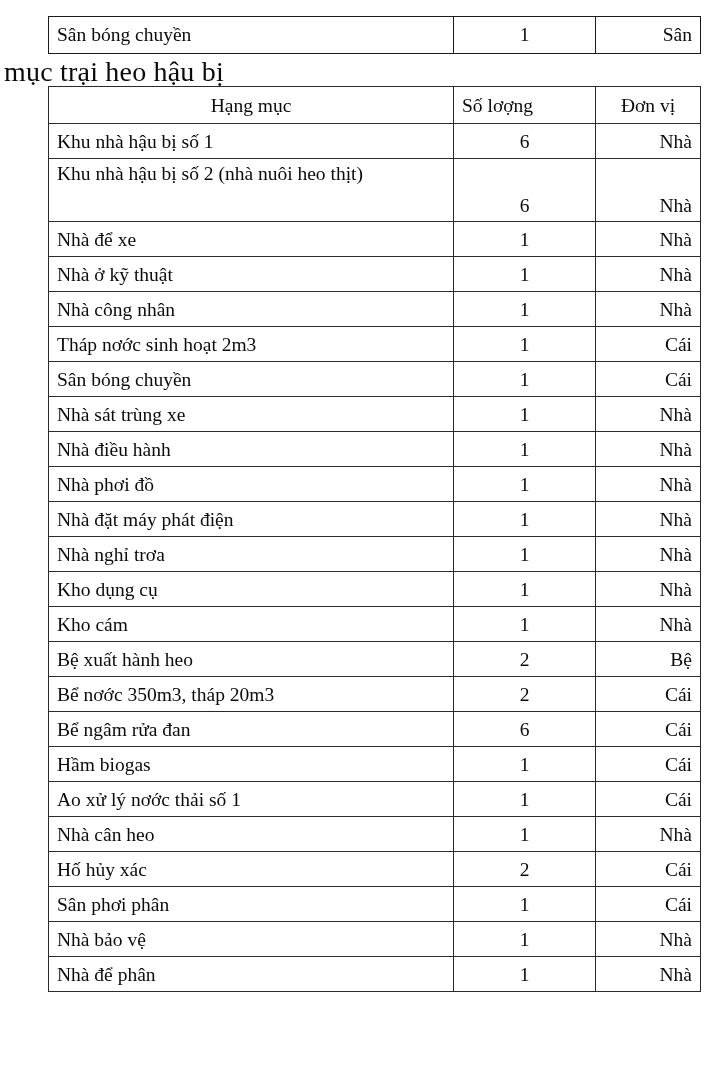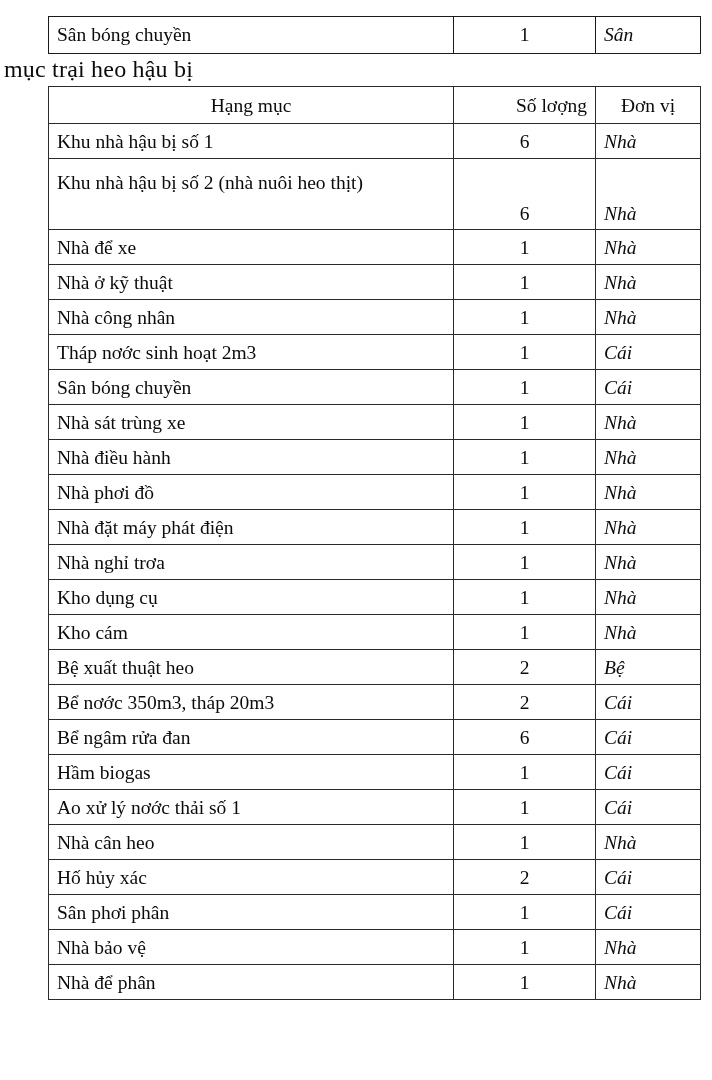--- a/index.html
+++ b/index.html
@@ -32,21 +32,21 @@
     font-size: 19.5px;
     line-height: 1.15;
     vertical-align: middle;
   }
 
   
   .caption {
     position: absolute;
     left: 4px;
     top: 56px;
-    font-size: 24px;
+    font-size: 28px;
     letter-spacing: 0.2px;
     white-space: nowrap;
   }
 
   
   .table-main {
     position: absolute;
     left: 48px;
     top: 86px;
     width: 652px;
@@ -71,29 +71,29 @@
     border-bottom-width: 1.8px;
   }
 
   
   .col-item  { width: 405px; }
   .col-qty   { width: 142px; }
   .col-unit  { width: 105px; }
 
   .c-item { text-align: left; margin-top: 8px; }
   .c-qty  { text-align: center; }
-  .c-unit { text-align: left; font-style: italic; }
+  .c-unit { text-align: right; }
 
   .h-item { text-align: center; }
-  .h-qty  { text-align: right; }
+  .h-qty  { text-align: left; }
   .h-unit { }
 
   
   tr.tall td { height: 58px; }
-  tr.tall td.c-item { vertical-align: top; padding-top: 12px; }
+  tr.tall td.c-item { vertical-align: top; padding-top: 3px; }
   tr.tall td.c-qty,
   tr.tall td.c-unit { vertical-align: bottom; padding-bottom: 4px; }
 </style>
 </head>
 <body>
 
 <table class="table-top">
   <colgroup>
     <col class="col-item">
       <col class="col-qty">
@@ -188,21 +188,21 @@
         <td class="c-item">Kho dụng cụ</td>
         <td class="c-qty">1</td>
         <td class="c-unit">Nhà</td>
       </tr>
       <tr>
         <td class="c-item">Kho cám</td>
         <td class="c-qty">1</td>
         <td class="c-unit">Nhà</td>
       </tr>
       <tr>
-        <td class="c-item">Bệ xuất thuật heo</td>
+        <td class="c-item">Bệ xuất hành heo</td>
         <td class="c-qty">2</td>
         <td class="c-unit">Bệ</td>
       </tr>
       <tr>
         <td class="c-item">Bể nơớc 350m3, tháp 20m3</td>
         <td class="c-qty">2</td>
         <td class="c-unit">Cái</td>
       </tr>
       <tr>
         <td class="c-item">Bể ngâm rửa đan</td>

